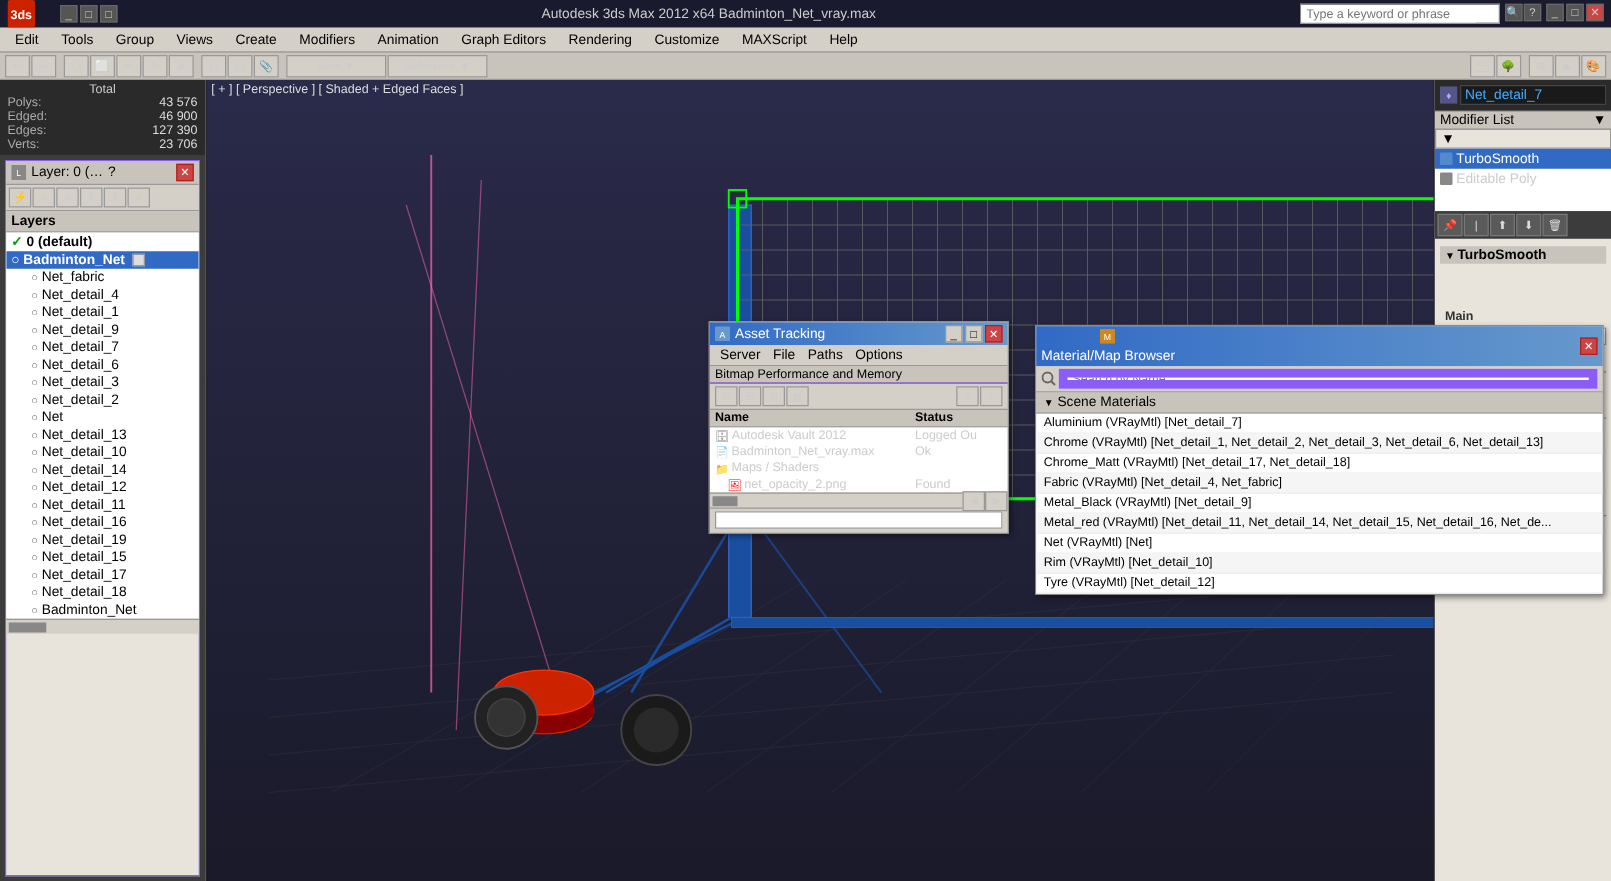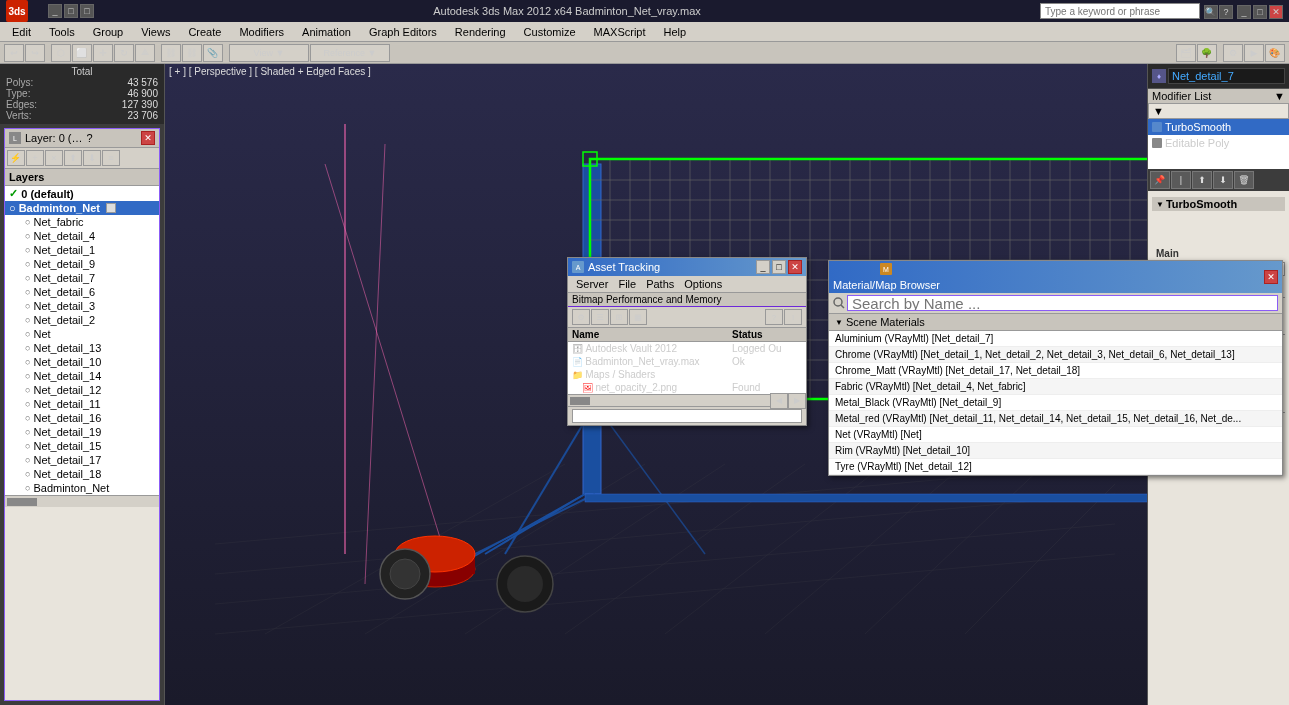--- a/index.html
+++ b/index.html
@@ -239,21 +239,21 @@
     #asset-input-row { padding: 2px 4px; background: #d4d0c8; border-top: 1px solid #999; }
     #asset-input { width: 100%; height: 14px; border: 1px solid #999; background: #fff; }
 
     
     #material-panel {
       left: 828px;
       top: 460px;
       width: 440px;
     }
     #material-search { padding: 2px 4px; background: #d4d0c8; border-bottom: 1px solid #999; display: flex; align-items: center; gap: 2px; }
-    #material-search input { flex: 1; height: 16px; border: 1px solid #8b5cf6; background: #fff; font-size: 15px; padding: 0 4px; color: #333; }
+    #material-search input { flex: 1; height: 16px; border: 7px solid #8b5cf6; background: #fff; font-size: 10px; padding: 0 4px; color: #333; }
     #material-section-title { background: #c8c4bc; padding: 2px 6px; font-size: 11px; color: #000; border-bottom: 1px solid #999; display: flex; align-items: center; gap: 3px; }
     #material-list { background: #fff; overflow-y: auto; max-height: 200px; }
     .material-row { padding: 2px 6px; font-size: 10px; color: #000; cursor: pointer; border-bottom: 1px solid #eee; }
     .material-row:nth-child(even) { background: #f5f5f5; }
 
     
     #viewport-svg {
       position: absolute;
       top: 0;
       left: 0;
@@ -272,21 +272,21 @@
       <rect width="22" height="22" fill="#cc2200" rx="2"></rect>
       <text x="11" y="15" text-anchor="middle" fill="#fff" font-size="10" font-weight="bold">3ds</text>
     </svg>
     <div style="display:flex;gap:2px;">
       <div class="win-btn">_</div>
       <div class="win-btn">□</div>
       <div class="win-btn">□</div>
     </div>
   </div>
   <div class="title-text">Autodesk 3ds Max 2012 x64      Badminton_Net_vray.max</div>
-  <div style="display:flex;align-items:flex-end;gap:4px;">
+  <div style="display:flex;align-items:flex-start;gap:4px;">
     <div class="search-box">
       <input type="text" placeholder="Type a keyword or phrase" style="">
     </div>
     <div style="display:flex;gap:1px;">
       <div class="win-btn">🔍</div>
       <div class="win-btn">?</div>
     </div>
     <div style="display:flex;gap:2px;">
       <div class="win-btn">_</div>
       <div class="win-btn">□</div>
@@ -340,21 +340,21 @@
 
   <div id="left-panel">
 
     <div id="stats-area">
       <div style="text-align:center;color:#ccc;font-size:10px;">Total</div>
       <div class="stat-row">
           <span class="stat-label">Polys:</span>
           <span style="color:#ddd;">43 576</span>
         </div>
       <div class="stat-row">
-          <span class="stat-label">Type:</span>
+          <span class="stat-label">Edged:</span>
           <span style="color:#ddd;">46 900</span>
         </div>
       <div class="stat-row">
           <span class="stat-label">Edges:</span>
           <span style="color:#ddd;text-align:center;">127 390</span>
         </div>
       <div class="stat-row">
           <span class="stat-label">Verts:</span>
           <span style="color:#ddd;">23 706</span>
         </div>

